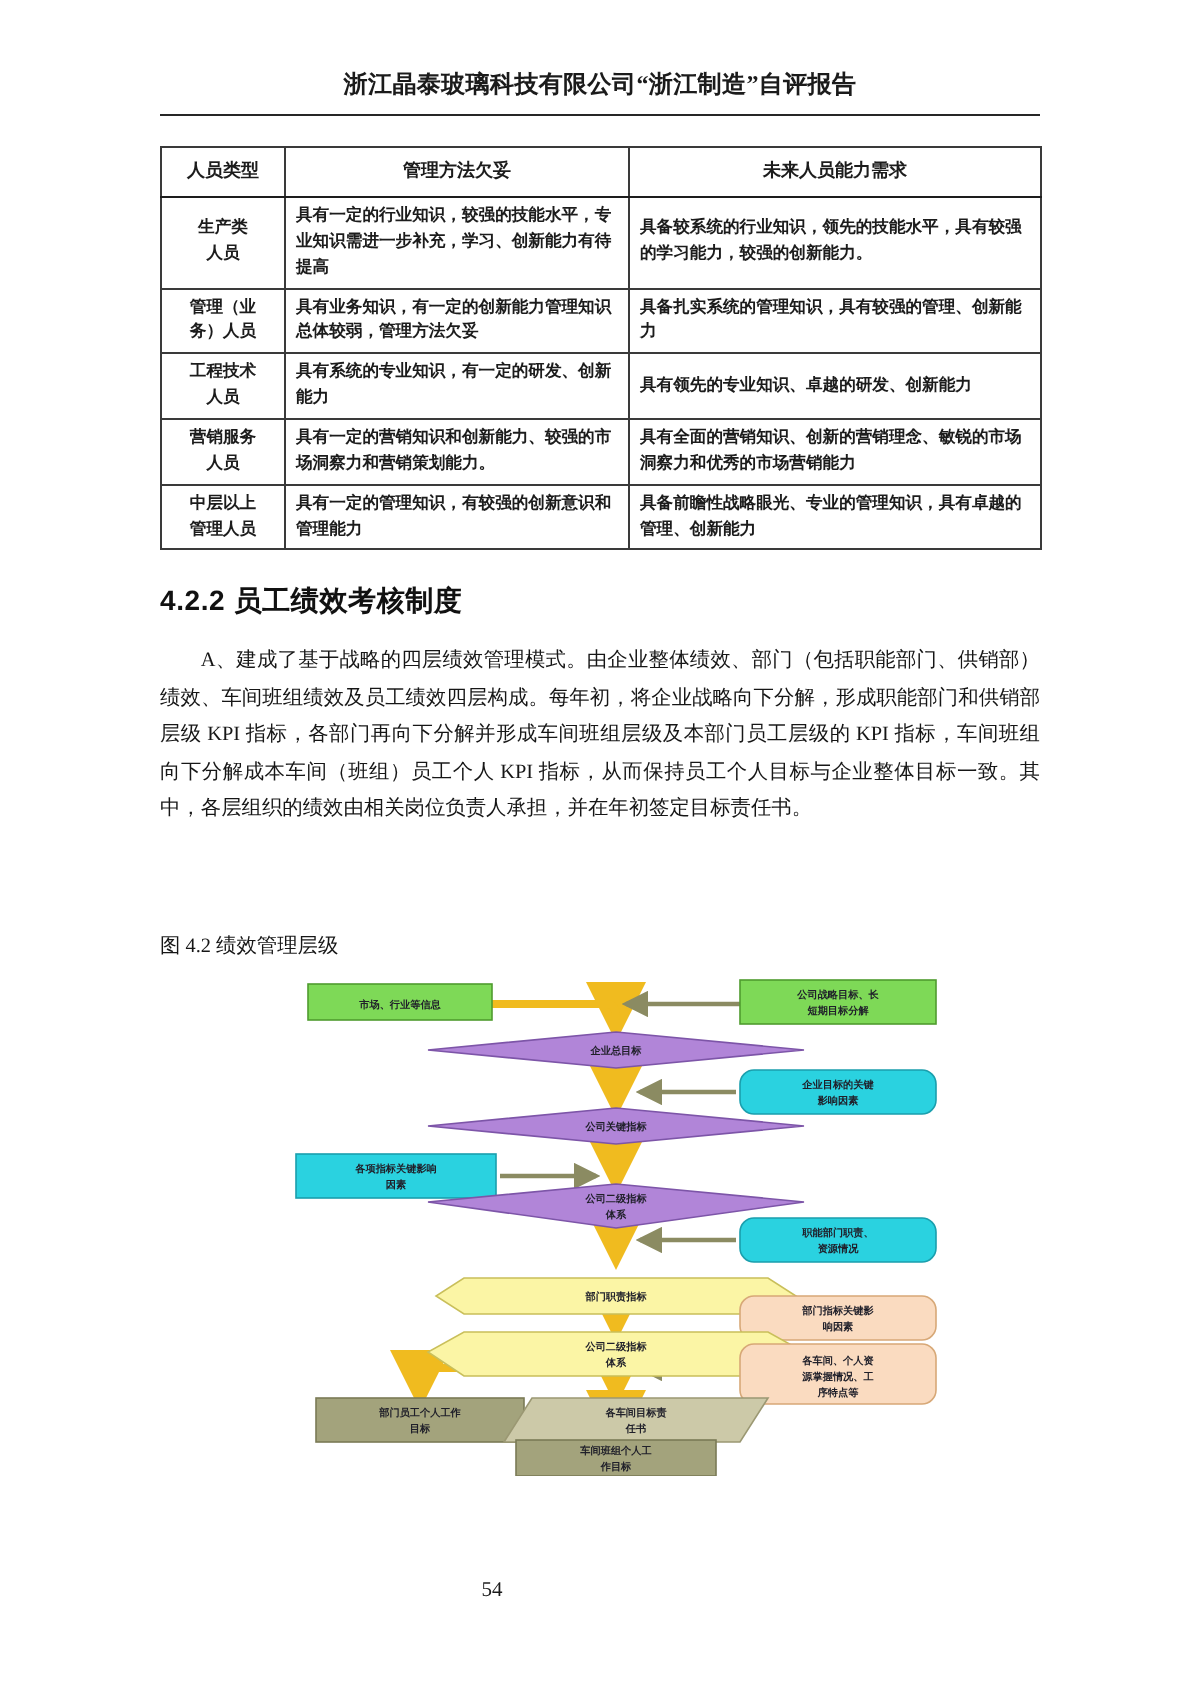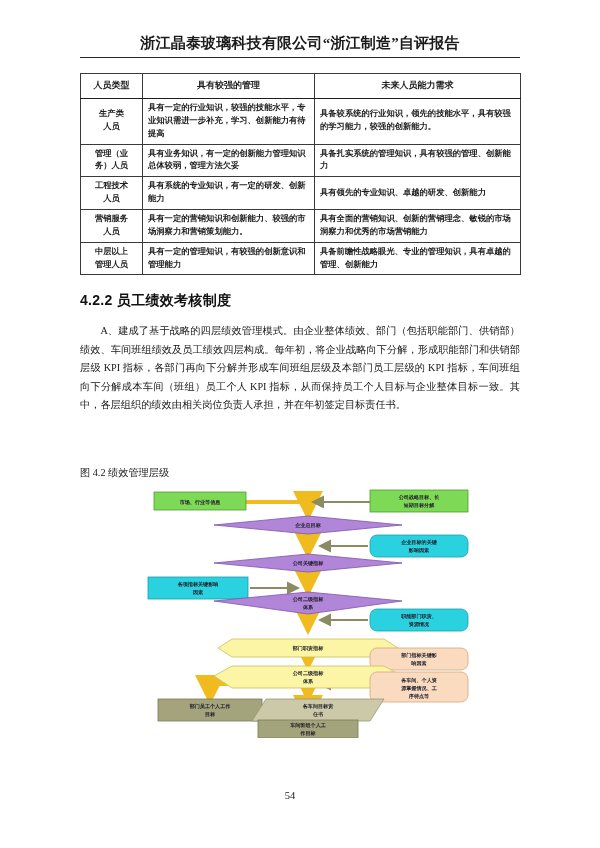--- a/index.html
+++ b/index.html
@@ -15,21 +15,21 @@
     overflow: hidden;
   }
   .page { position: relative; width: 600px; height: 848px; background:#fff; }
 
   
   .header {
     position: absolute; left: 0; top: 34px; width: 600px;
     text-align: center;
   }
   .header-title {
-    font-size: 15px; font-weight: 700; letter-spacing: .2px;
+    font-size: 12px; font-weight: 700; letter-spacing: .2px;
     color: #1b1b1b;
   }
   .header-rule {
     position: absolute; left: 80px; top: 57px; width: 440px;
     border-top: 1.6px solid #262626;
   }
 
   
   .tbl-wrap { position: absolute; left: 80px; top: 73px; width: 440px; }
   table.cap {
@@ -93,39 +93,39 @@
     font-family: "Liberation Sans", "DejaVu Sans", sans-serif;
     font-size: 5.1px; font-weight: 700; fill: #20202a;
   }
 
   
   .bottom-block {
     position: absolute; left: 80px; top: 740px; width: 440px;
   }
   .folio {
     position: absolute; left: 0; top: 790px; width: 492px;
-    text-align: center; font-size: 10.5px; color: #1a1a1a; margin-left: 44px;
+    text-align: center; font-size: 10.5px; color: #1a1a1a;
   }
 </style>
 </head>
 <body>
 
 <div class="page">
 
   <div class="header">
     <div class="header-title">浙江晶泰玻璃科技有限公司“浙江制造”自评报告</div>
   </div>
   <div class="header-rule"></div>
 
   <div class="tbl-wrap">
     <table class="cap">
       <thead>
         <tr>
           <th class="colhdr-type">人员类型</th>
-          <th class="colhdr-cur">具有较强的管理</th>
+          <th class="colhdr-cur">管理方法欠妥</th>
           <th class="colhdr-fut">未来人员能力需求</th>
         </tr>
       </thead>
       <tbody>
         <tr>
           <td class="ctype">生产类<br>人员</td>
           <td class="cur">具有一定的行业知识，较强的技能水平，专业知识需进一步补充，学习、创新能力有待提高</td>
           <td class="fut">具备较系统的行业知识，领先的技能水平，具有较强的学习能力，较强的创新能力。</td>
         </tr>
         <tr>

